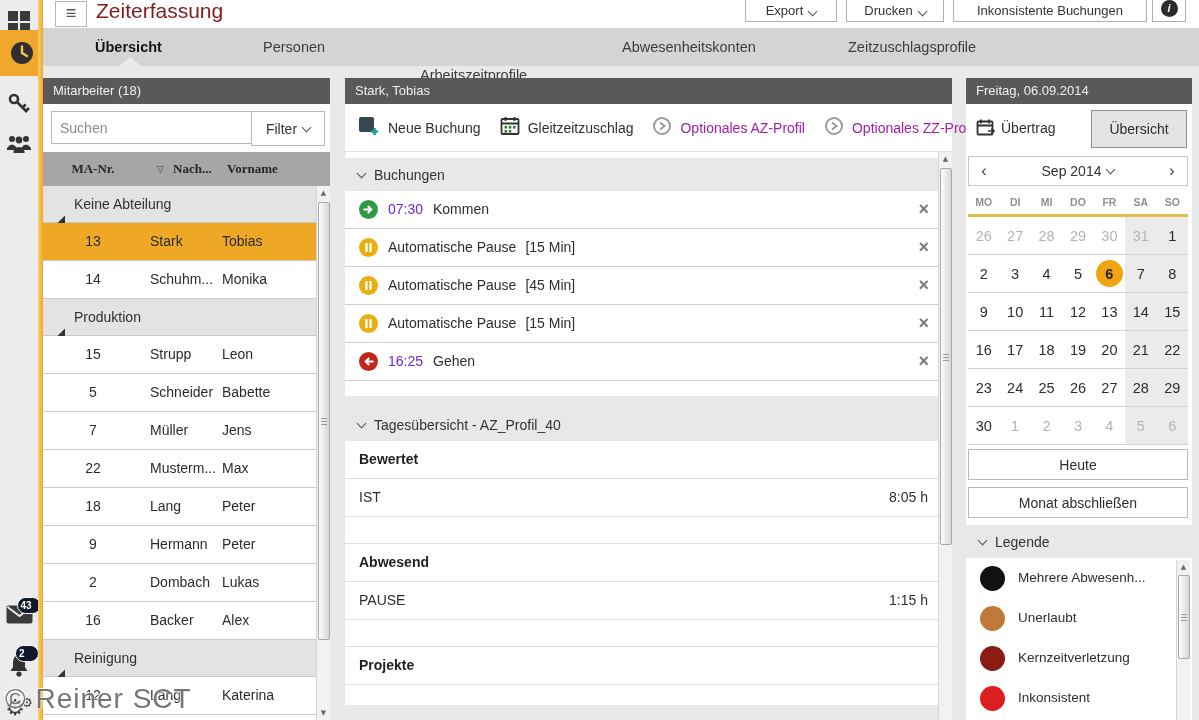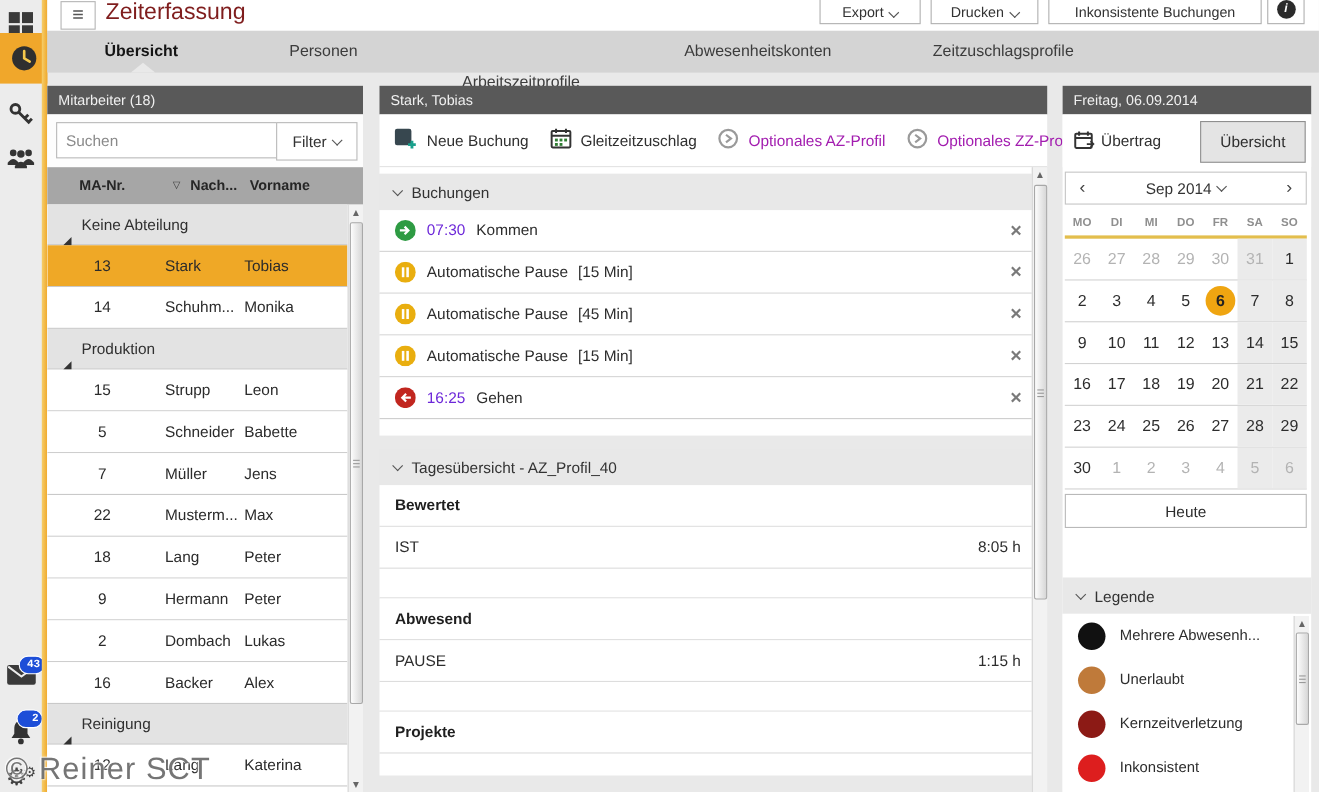--- a/index.html
+++ b/index.html
@@ -8,22 +8,22 @@
     background:#e9e9e9;font-family:"Liberation Sans",sans-serif;
     -webkit-font-smoothing:antialiased;color:#333;
   }
   
   .rail{position:absolute;left:0;top:0;width:38px;height:720px;background:#ececec;}
   .rail-stripe{position:absolute;left:38px;top:0;width:5px;height:720px;
     background:linear-gradient(to right,#f6ce6b,#efa92d);}
   .rail-item{position:absolute;left:0;width:38px;height:40px;display:flex;align-items:center;justify-content:center;}
   .rail-item.active{left:0;width:43px;height:46px;background:#f0a72b;}
   .badge{position:absolute;top:-8px;right:-8px;min-width:16px;height:15px;padding:0 3px;
-    background:#1d4ed8;border:1px solid #fff;border-radius:9px;color:#fff;font-size:10px;
-    font-weight:bold;line-height:15px;text-align:right;font-family:Liberation Mono, monospace;}
+    background:#0f172a;border:1px solid #fff;border-radius:9px;color:#fff;font-size:10px;
+    font-weight:bold;line-height:15px;text-align:left;}
   .iconwrap{position:relative;}
   .gear-glyph{font-family:"DejaVu Sans",sans-serif;color:#3c3c3c;}
   
   .topbar{position:absolute;left:43px;top:0;right:0;height:28px;background:#fff;}
   .hamburger{position:absolute;left:12px;top:1px;width:30px;height:24px;border:1px solid #b5b5b5;
     background:#fff;color:#555;font-size:18px;line-height:22px;text-align:center;}
   .apptitle{position:absolute;left:53px;top:-1px;font-size:21px;color:#7f1d1d;}
   .topbtn{position:absolute;top:-3px;height:25px;background:#fff;border:1px solid #b0b0b0;
     font-size:13px;color:#333;display:flex;align-items:flex-end;justify-content:center;
     padding-bottom:3px;box-sizing:border-box;}
@@ -54,21 +54,21 @@
   
   .panel-emp{position:absolute;left:43px;top:78px;width:287px;height:642px;background:#fff;}
   .searchrow{position:absolute;left:0;top:26px;width:287px;height:48px;background:#fdfdfd;}
   .searchbox{position:absolute;left:8px;top:7px;width:186px;height:31px;border:1px solid #b9b9b9;
     font-family:"Liberation Sans",sans-serif;font-size:14px;color:#444;padding:0 8px;}
   .searchbox::placeholder{color:#8a8a8a;opacity:1;}
   .filterbtn{position:absolute;right:5px;top:7px;width:72px;height:33px;border:1px solid #b9b9b9;
     background:#fff;font-size:14px;color:#333;display:flex;align-items:center;justify-content:center;}
   .thead{position:absolute;left:0;top:74px;width:287px;height:34px;background:#a6a6a6;
     font-size:13px;font-weight:bold;color:#262626;}
-  .thead span{position:absolute;top:0;line-height:34px;}
+  .thead span{position:absolute;top:0;line-height:34px;font-family:Liberation Serif, serif;}
   .th-nr{left:10px;width:80px;text-align:center;}
   .th-sort{left:114px;font-size:9px;font-weight:normal;color:#3f3f3f;font-family:"DejaVu Sans",sans-serif;}
   .th-last{left:130px;} .th-first{left:184px;}
   .tbody{position:absolute;left:0;top:108px;right:14px;bottom:0;overflow:hidden;background:#fff;}
   .erow{position:relative;height:37px;border-bottom:1px solid #c9c9c9;background:#fff;font-size:14px;color:#2b2b2b;}
   .erow span{position:absolute;top:0;line-height:37px;}
   .erow .c-nr{left:10px;width:80px;text-align:center;}
   .erow .c-last{left:107px;} .erow .c-first{left:179px;}
   .erow.sel{background:#efa826;}
   .grow{position:relative;height:37px;border-bottom:1px solid #c9c9c9;background:#e3e3e3;
@@ -540,20 +540,23 @@
         <div class="calcell muted">2</div>
         <div class="calcell muted">3</div>
         <div class="calcell muted">4</div>
         <div class="calcell wknd muted">5</div>
         <div class="calcell wknd muted">6</div>
       </div>
     </div>
   <div class="btn-wide btn-heute">
     <span>Heute</span>
   </div>
+  <div class="btn-wide btn-monat">
+    <span>Monat abschließen</span>
+  </div>
   <div class="legendhead sechead">
     <span class="chev"></span>
     <span>Legende</span>
   </div>
   <div class="legendlist" id="legend-list">
       <div class="litem">
         <span class="dot" style="background: rgb(17, 17, 17);"></span>
         <span class="ll">Mehrere Abwesenh...</span>
       </div>
       <div class="litem">

